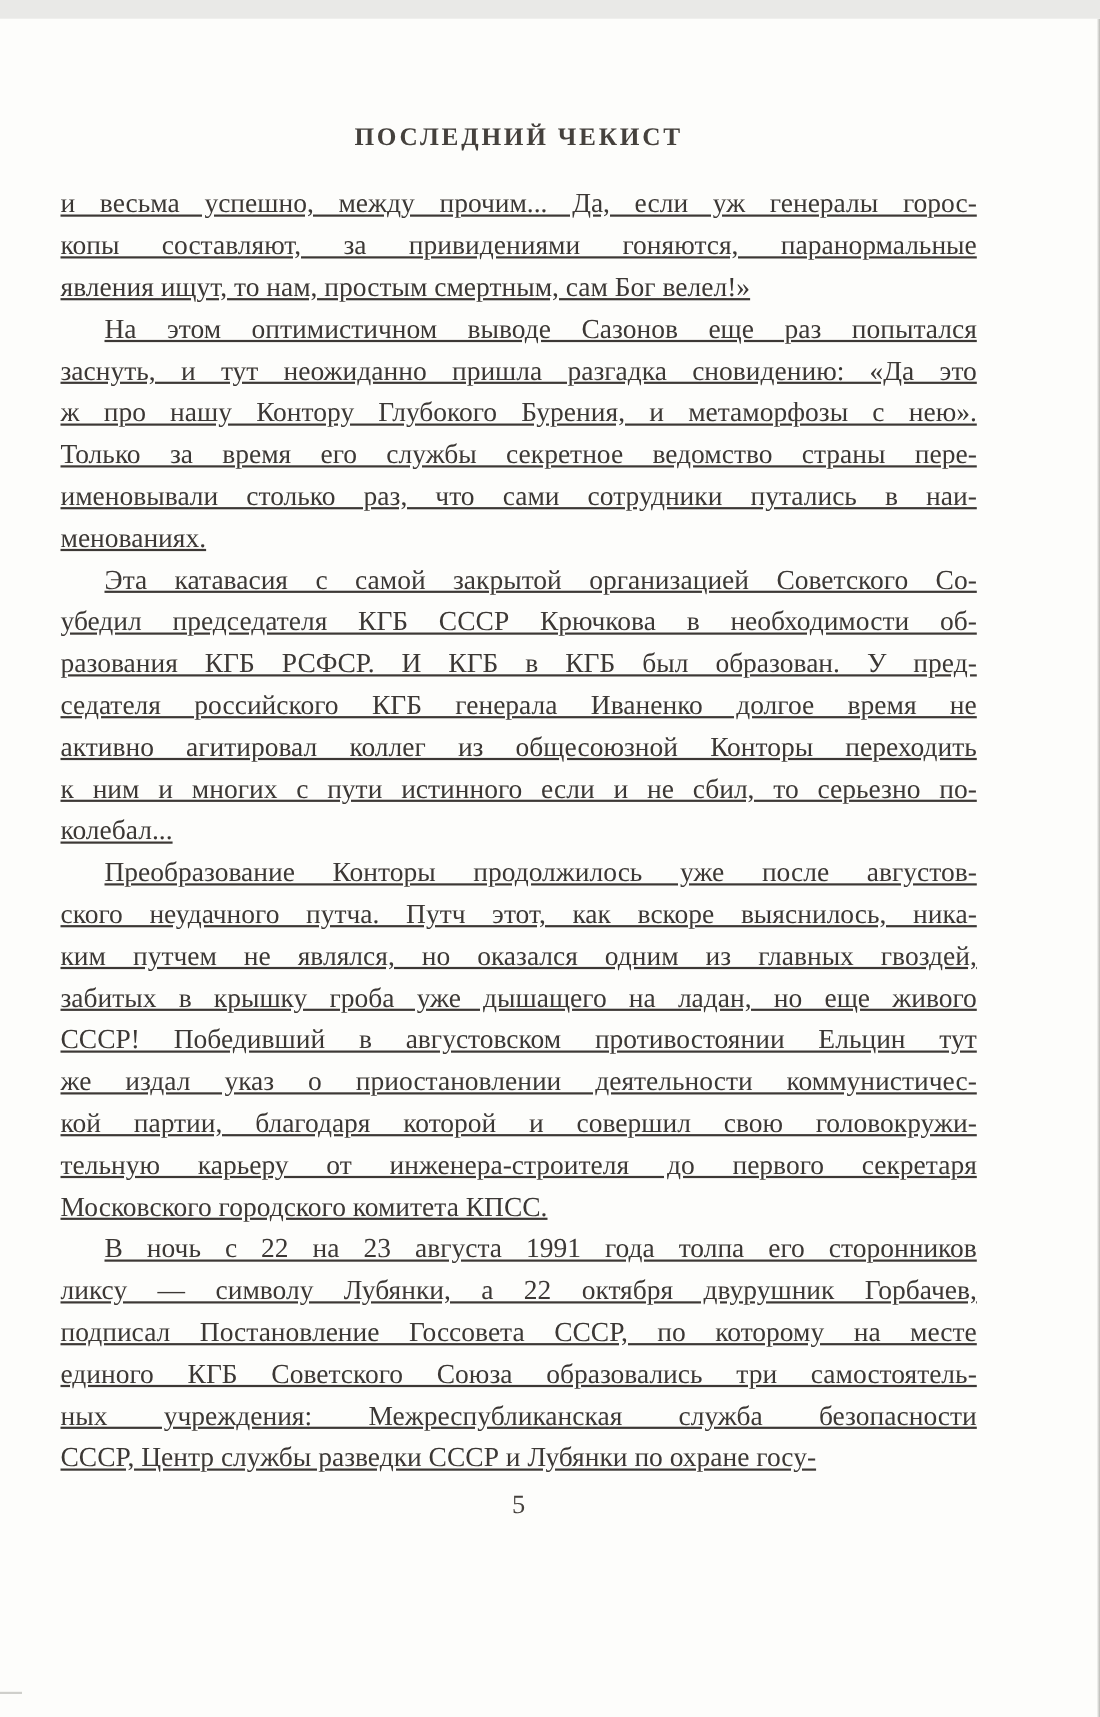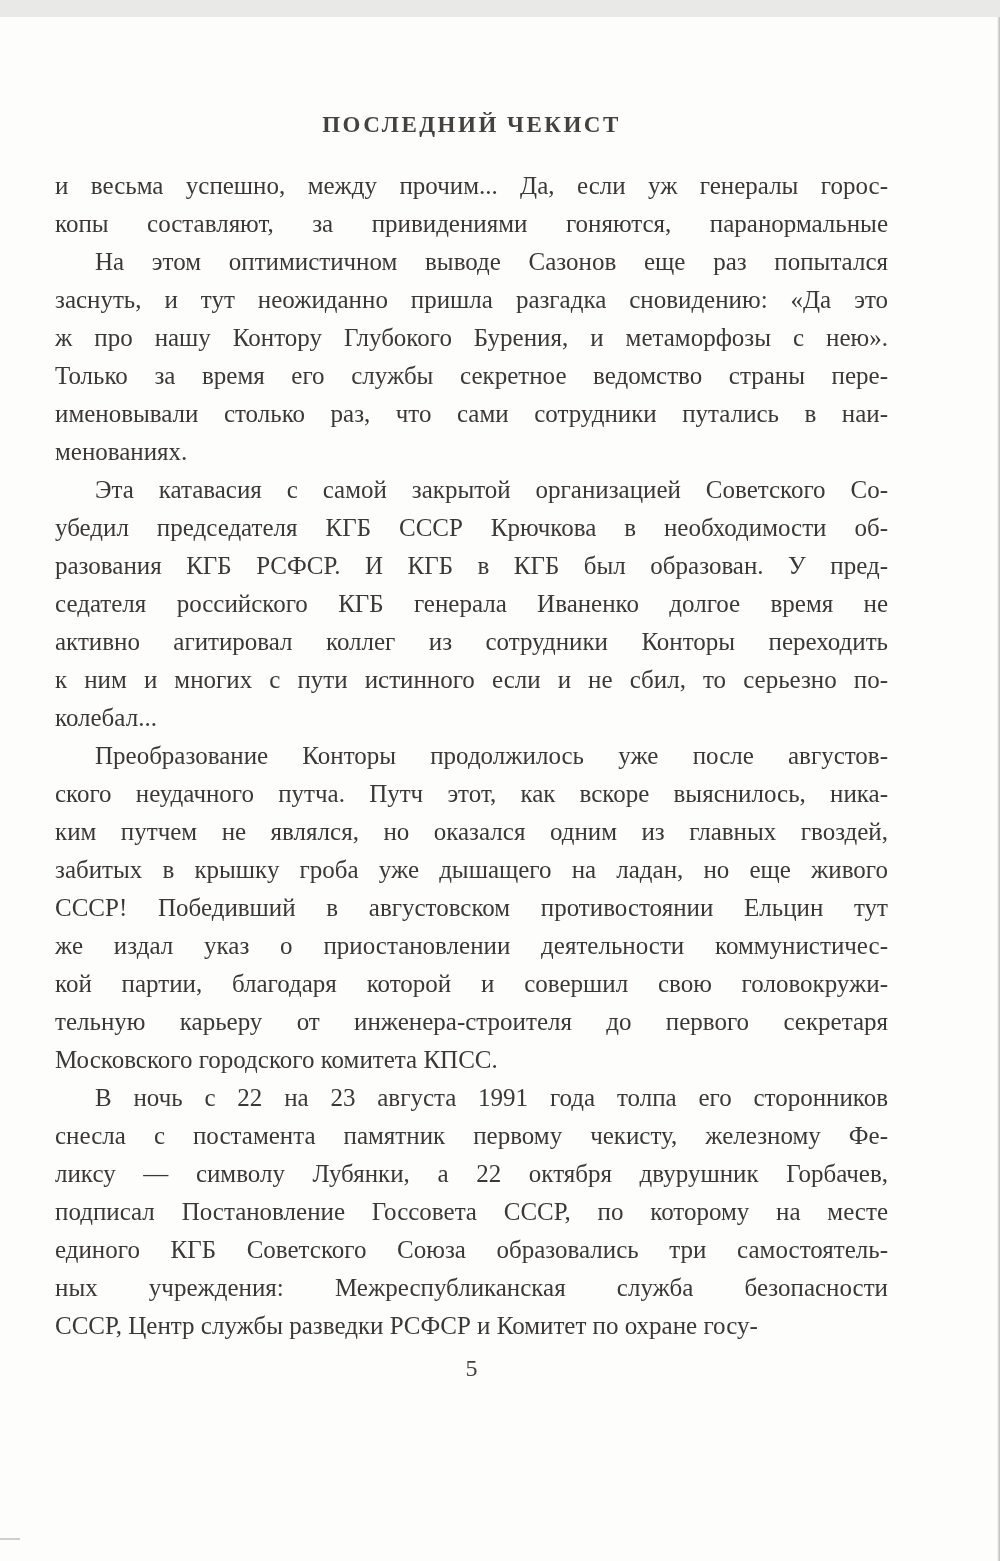--- a/index.html
+++ b/index.html
@@ -53,20 +53,21 @@
   .body-text {
     font-size: 25px;
     line-height: 38px;
   }
   .para {
     margin: 0;
   }
   .line {
     display: block;
     white-space: normal;
+    text-decoration: underline;
   }
   .line.fill {
     text-align: justify;
     text-align-last: justify;
     text-justify: inter-word;
   }
   .line.first-indent {
     text-indent: 40px;
   }
   .page-number {
@@ -83,55 +84,55 @@
   <div class="scan-edge-right"></div>
   <div class="scan-edge-bottom"></div>
 
   <div class="content">
     <div class="page-header">ПОСЛЕДНИЙ ЧЕКИСТ</div>
 
     <div class="body-text">
         <p class="para">
           <span class="line fill">и весьма успешно, между прочим... Да, если уж генералы горос-</span>
           <span class="line fill">копы составляют, за привидениями гоняются, паранормальные</span>
+          <span class="line">явления ищут, то нам, простым смертным, сам Бог велел!»</span>
         </p>
         <p class="para">
           <span class="line fill first-indent">На этом оптимистичном выводе Сазонов еще раз попытался</span>
           <span class="line fill">заснуть, и тут неожиданно пришла разгадка сновидению: «Да это</span>
           <span class="line fill">ж про нашу Контору Глубокого Бурения, и метаморфозы с нею».</span>
           <span class="line fill">Только за время его службы секретное ведомство страны пере-</span>
           <span class="line fill">именовывали столько раз, что сами сотрудники путались в наи-</span>
           <span class="line">менованиях.</span>
         </p>
         <p class="para">
           <span class="line fill first-indent">Эта катавасия с самой закрытой организацией Советского Со-</span>
           <span class="line fill">убедил председателя КГБ СССР Крючкова в необходимости об-</span>
           <span class="line fill">разования КГБ РСФСР. И КГБ в КГБ был образован. У пред-</span>
           <span class="line fill">седателя российского КГБ генерала Иваненко долгое время не</span>
-          <span class="line fill">активно агитировал коллег из сотрудники Конторы переходить</span>
+          <span class="line fill">активно агитировал коллег из общесоюзной Конторы переходить</span>
           <span class="line fill">к ним и многих с пути истинного если и не сбил, то серьезно по-</span>
           <span class="line">колебал...</span>
         </p>
         <p class="para">
           <span class="line fill first-indent">Преобразование Конторы продолжилось уже после августов-</span>
           <span class="line fill">ского неудачного путча. Путч этот, как вскоре выяснилось, ника-</span>
           <span class="line fill">ким путчем не являлся, но оказался одним из главных гвоздей,</span>
           <span class="line fill">забитых в крышку гроба уже дышащего на ладан, но еще живого</span>
           <span class="line fill">СССР! Победивший в августовском противостоянии Ельцин тут</span>
           <span class="line fill">же издал указ о приостановлении деятельности коммунистичес-</span>
           <span class="line fill">кой партии, благодаря которой и совершил свою головокружи-</span>
           <span class="line fill">тельную карьеру от инженера-строителя до первого секретаря</span>
           <span class="line">Московского городского комитета КПСС.</span>
         </p>
         <p class="para">
           <span class="line fill first-indent">В ночь с 22 на 23 августа 1991 года толпа его сторонников</span>
-          <span class="line fill">снесла с постамента памятник первому чекисту, железному Фе-</span>
           <span class="line fill">ликсу — символу Лубянки, а 22 октября двурушник Горбачев,</span>
           <span class="line fill">подписал Постановление Госсовета СССР, по которому на месте</span>
           <span class="line fill">единого КГБ Советского Союза образовались три самостоятель-</span>
           <span class="line fill">ных учреждения: Межреспубликанская служба безопасности</span>
-          <span class="line">СССР, Центр службы разведки РСФСР и Комитет по охране госу-</span>
+          <span class="line">СССР, Центр службы разведки СССР и Лубянки по охране госу-</span>
         </p>
       </div>
 
     <div class="page-number">5</div>
   </div>
 </div>
 
 </body></html>

